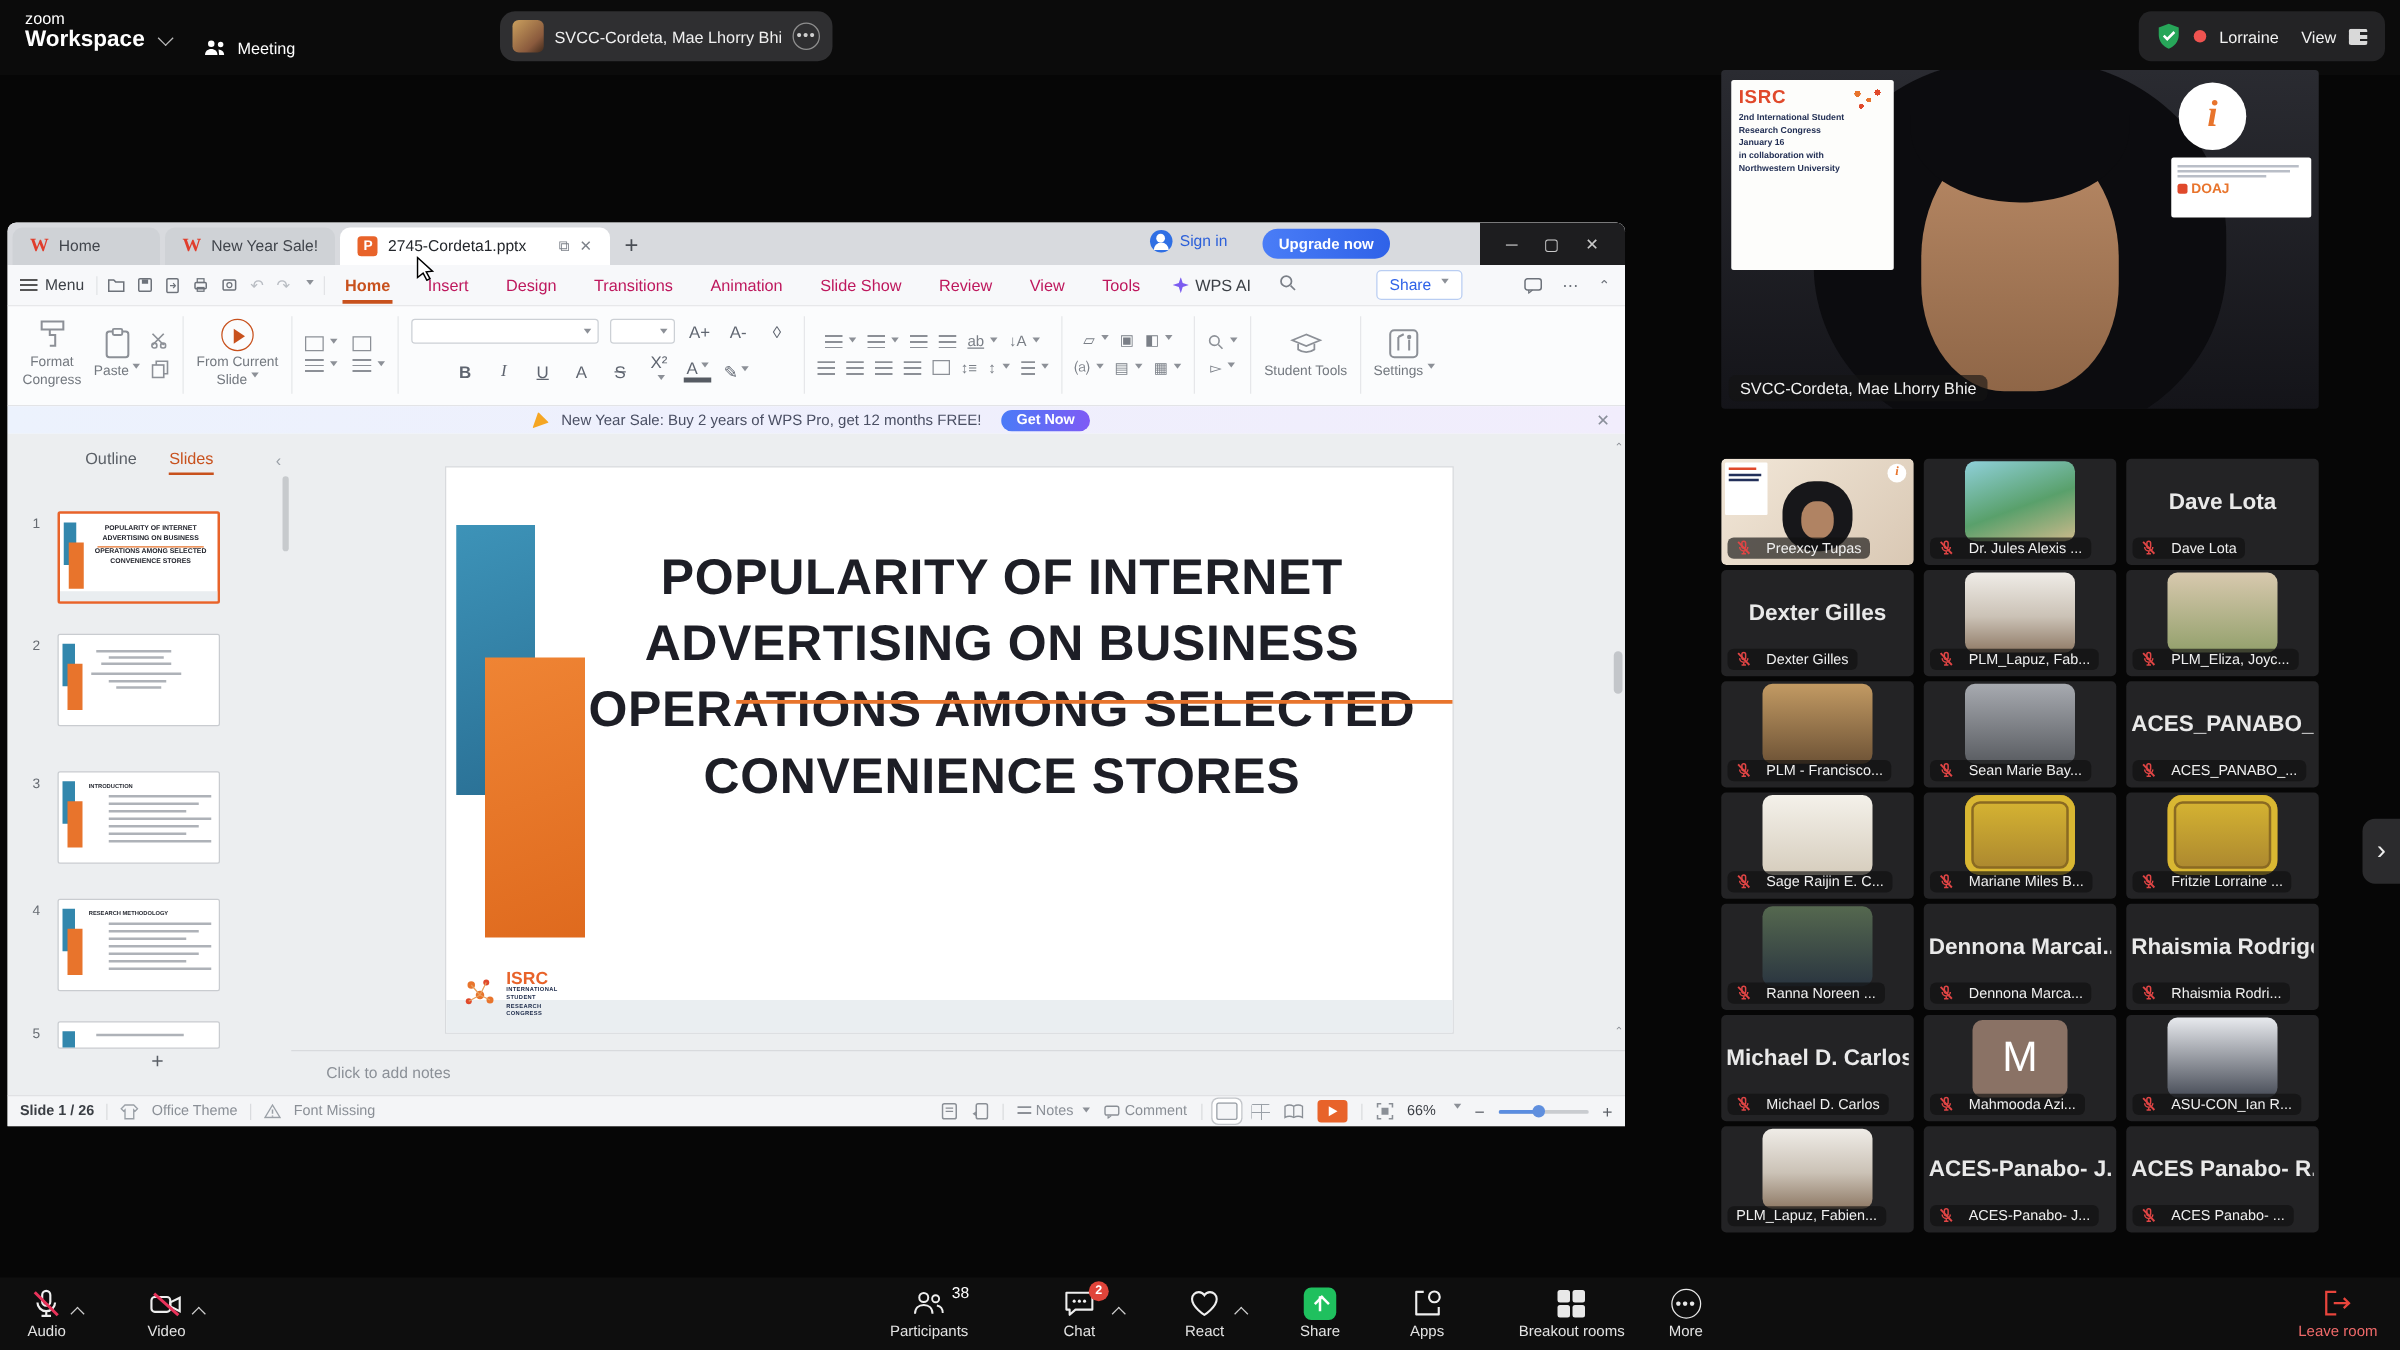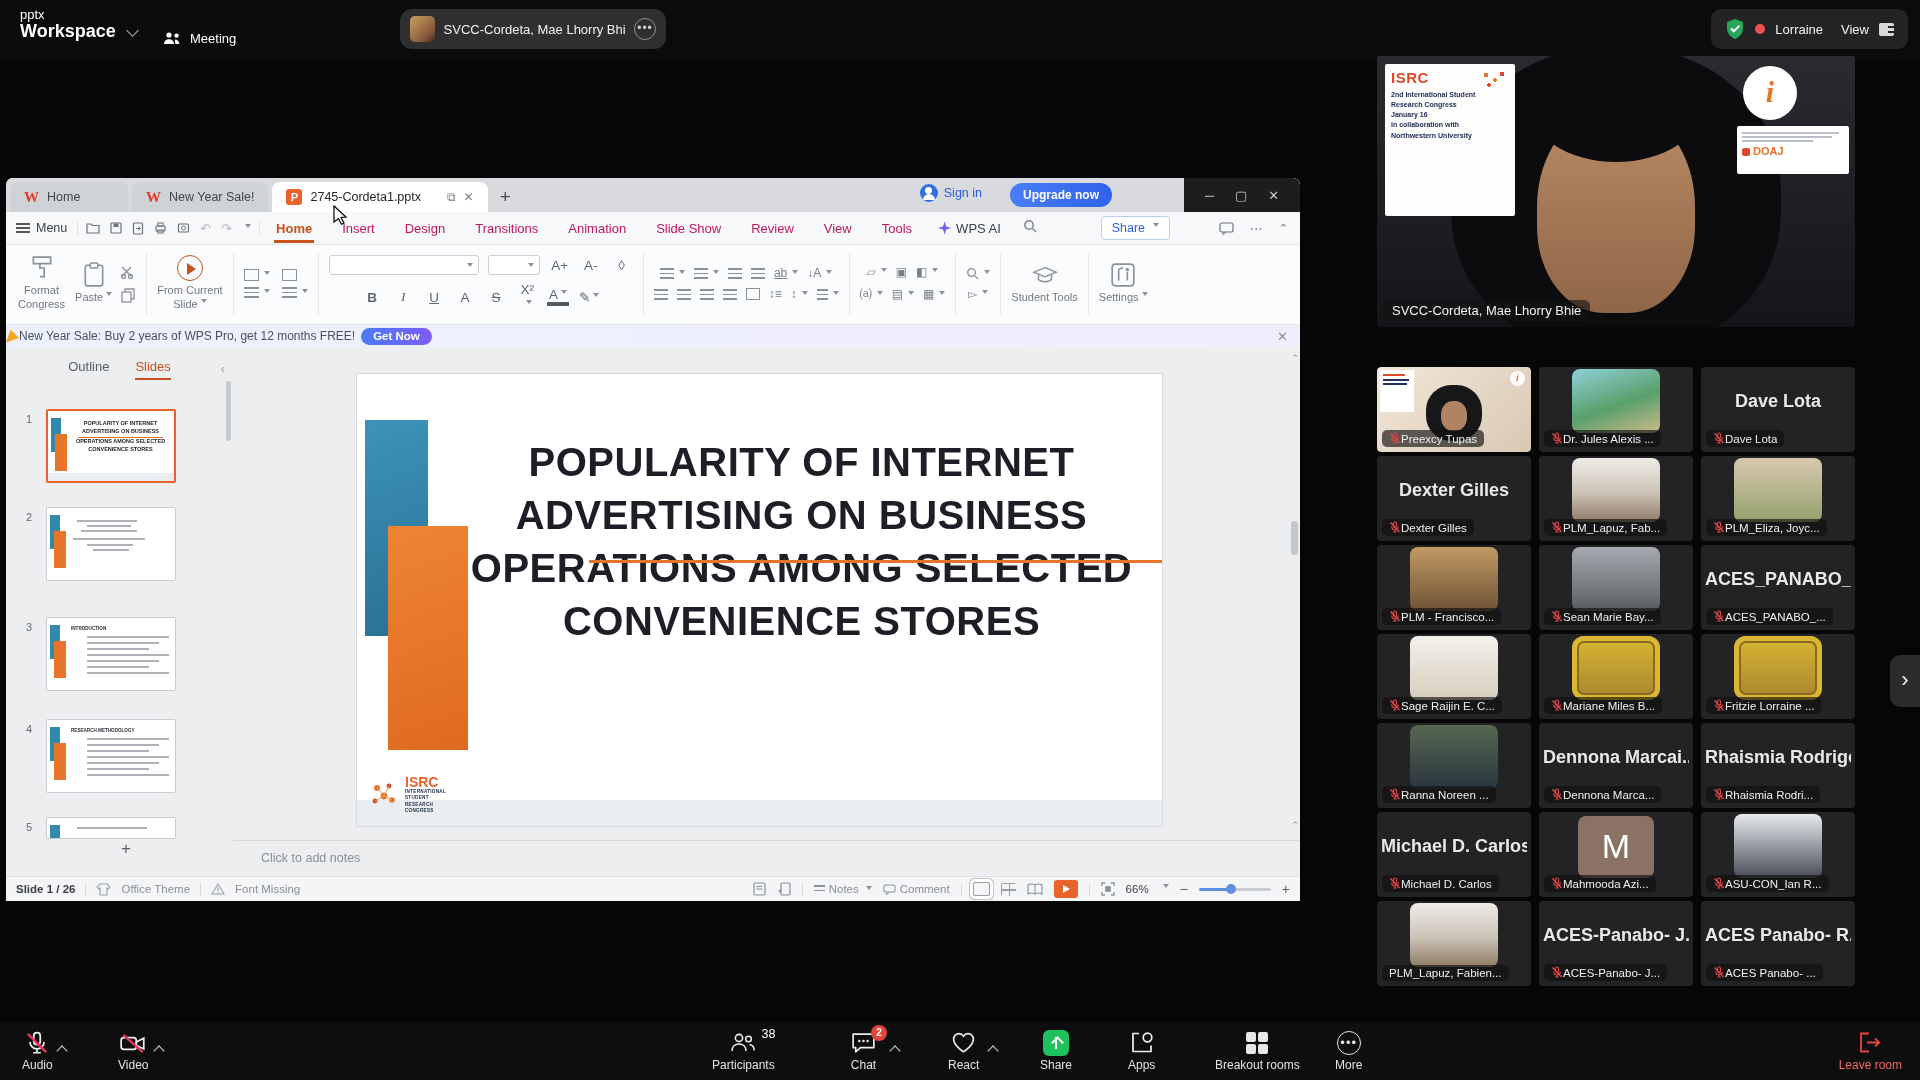--- a/index.html
+++ b/index.html
@@ -69,21 +69,21 @@
   .fsel { width:150px; height:20px; border:1px solid #ccd0d5; border-radius:3px; background:#fff; position:relative; }
   .fsel.sm { width:52px; }
   .fsel::after { content:""; position:absolute; right:5px; top:7px; border:3.5px solid transparent; border-top:4.5px solid #8c9097; }
   .glyph { font-size:13.5px; color:#5f6570; width:22px; text-align:center; }
   .g-b { font-weight:700; } .g-i { font-style:italic; font-family:"Liberation Serif",serif; }
   .g-u { text-decoration:underline; } .g-s { text-decoration:line-through; }
   .g-color { border-bottom:4px solid #565b63; line-height:1; }
   .rrows { display:flex; flex-direction:column; gap:7px; }
   .rrow { display:flex; align-items:center; gap:9px; }
 
-  .wps-banner { height:22px; background:linear-gradient(90deg,#ecf2fd,#f1edfc); display:flex; align-items:center; position:relative; font-size:12px; color:#4a4f63; }
+  .wps-banner { height:22px; background:linear-gradient(90deg,#ecf2fd,#f1edfc); display:flex; align-items:center; gap:10px; padding-left:420px; position:relative; font-size:12px; color:#4a4f63; }
   .conf { width:13px; height:13px; background:#f5a623; clip-path:polygon(0 100%,35% 0,100% 65%); position:relative; }
   .getnow { height:17px; padding:0 12px; border-radius:9px; background:linear-gradient(90deg,#4a7bf7,#7e5bf5); color:#fff; font-size:11.5px; font-weight:700; line-height:17px; margin-left:6px; }
   .banner-x { position:absolute; right:12px; color:#8a8f9a; font-size:13px; }
 
   .wps-content { position:relative; height:529px; background:#eceef0; display:flex; }
   .panel { width:227px; height:100%; position:relative; flex:0 0 auto; }
   .panel-tabs { display:flex; justify-content:center; gap:26px; padding-top:12px; font-size:13px; color:#5a5f66; }
   .ptab.active { color:#c8511d; border-bottom:2.5px solid #c8511d; padding-bottom:4px; }
   .panel-collapse { position:absolute; right:8px; top:14px; color:#9aa0a7; font-size:13px; }
   .pscroll { position:absolute; right:2px; top:34px; width:5px; height:60px; background:#c7cacd; border-radius:3px; }
@@ -144,21 +144,21 @@
   .doajcard { position:absolute; right:6px; top:70px; width:112px; height:48px; background:#fff; border-radius:2px; padding:4px 5px; }
   .doajcard .tb { height:2px; background:#b9bec7; margin:2px 0; }
   .doaj { color:#e8742c; font-weight:800; font-size:11px; margin-top:3px; }
   .doaj::before { content:""; display:inline-block; width:8px; height:8px; background:#e0492b; border-radius:2px; margin-right:3px; vertical-align:-1px; }
   .namepill { position:absolute; left:6px; bottom:6px; background:rgba(20,20,20,.62); color:#f2f2f2; font-size:13px; border-radius:6px; padding:3px 9px; display:flex; align-items:center; gap:5px; max-width:92%; white-space:nowrap; overflow:hidden; }
 
   #gallery { position:absolute; left:1377px; top:367px; width:478px; height:623px; }
   .tile { position:absolute; width:154px; height:85px; background:#232325; border-radius:4px; overflow:hidden; }
   .tile .big { position:absolute; left:4px; right:4px; top:24px; text-align:center; font-size:18px; font-weight:700; color:#e9e9e9; white-space:nowrap; overflow:hidden; }
   .tile .photo { position:absolute; left:50%; transform:translateX(-50%); top:2px; width:88px; height:64px; border-radius:8px; }
-  .tile .pill { position:absolute; left:5px; bottom:5px; background:rgba(15,15,15,.65); color:#f0f0f0; font-size:11.5px; border-radius:5px; padding:2px 7px; display:flex; align-items:center; gap:0; max-width:140px; white-space:nowrap; overflow:hidden; }
+  .tile .pill { position:absolute; left:5px; bottom:5px; background:rgba(15,15,15,.65); color:#f0f0f0; font-size:11.5px; border-radius:5px; padding:2px 7px; display:flex; align-items:center; gap:12px; max-width:140px; white-space:nowrap; overflow:hidden; }
   .tile .letter { position:absolute; left:50%; transform:translateX(-50%); top:4px; width:76px; height:62px; border-radius:8px; background:#8a7265; color:#fff; font-size:34px; text-align:center; line-height:60px; }
   .mic { flex:0 0 auto; }
 
   .more-chev { position:absolute; right:0; top:655px; width:30px; height:52px; background:#2b2b2d; border-radius:10px 0 0 10px; color:#eee; font-size:22px; text-align:center; line-height:50px; }
 
   
   .btoolbar { position:absolute; left:0; bottom:0; width:1920px; height:58px; background:#0e0e0e; }
   .tbtn { position:absolute; top:7px; display:flex; flex-direction:column; align-items:center; gap:2px; color:#e3e3e3; font-size:12px; }
   .tbtn .ic { height:27px; display:flex; align-items:center; justify-content:center; position:relative; }
   .caret-up { position:absolute; width:8px; height:8px; border-left:1.6px solid #cfcfcf; border-top:1.6px solid #cfcfcf; transform:rotate(45deg); top:18px; }
@@ -174,21 +174,21 @@
 
   .cursor { position:absolute; left:333px; top:205px; z-index:50; }
 </style>
 </head>
 <body>
 
 <div id="screen">
 
   <div class="topbar">
     <div class="zlogo">
-      <div class="l1">pptx</div>
+      <div class="l1">zoom</div>
       <div class="l2">Workspace</div>
     </div>
     <div class="zlogo-caret"></div>
     <div class="meeting-tab">
       <svg width="19" height="15" viewBox="0 0 19 15">
           <circle cx="6" cy="4" r="2.6" fill="#fff"></circle>
           <path d="M1 13c0-3 2.2-4.8 5-4.8S11 10 11 13z" fill="#fff"></path>
           <circle cx="13.5" cy="4.6" r="2.2" fill="#fff"></circle>
           <path d="M11.8 8.6c2.4.1 4.5 1.7 4.5 4.4h-4z" fill="#fff"></path>
         </svg>

